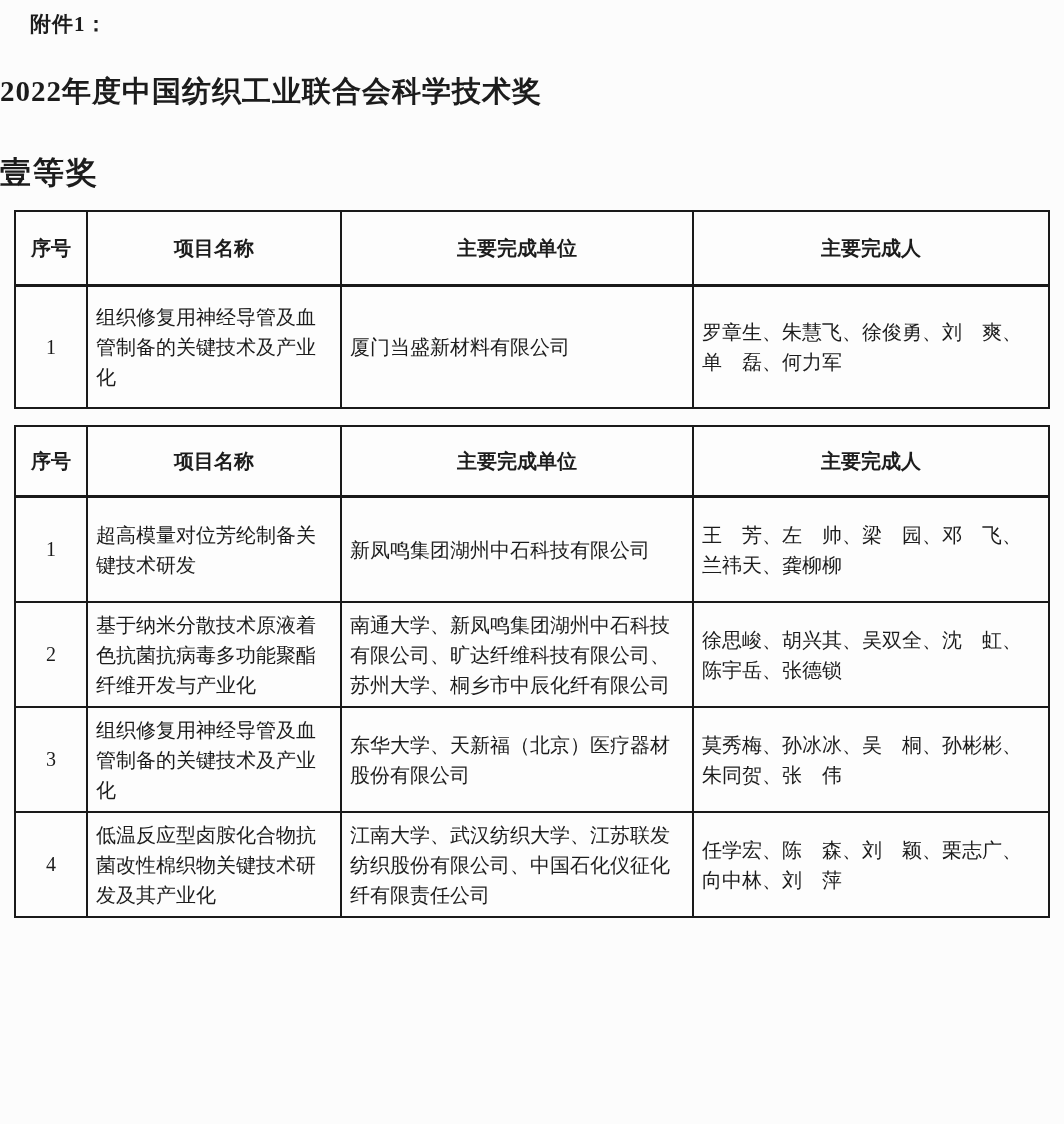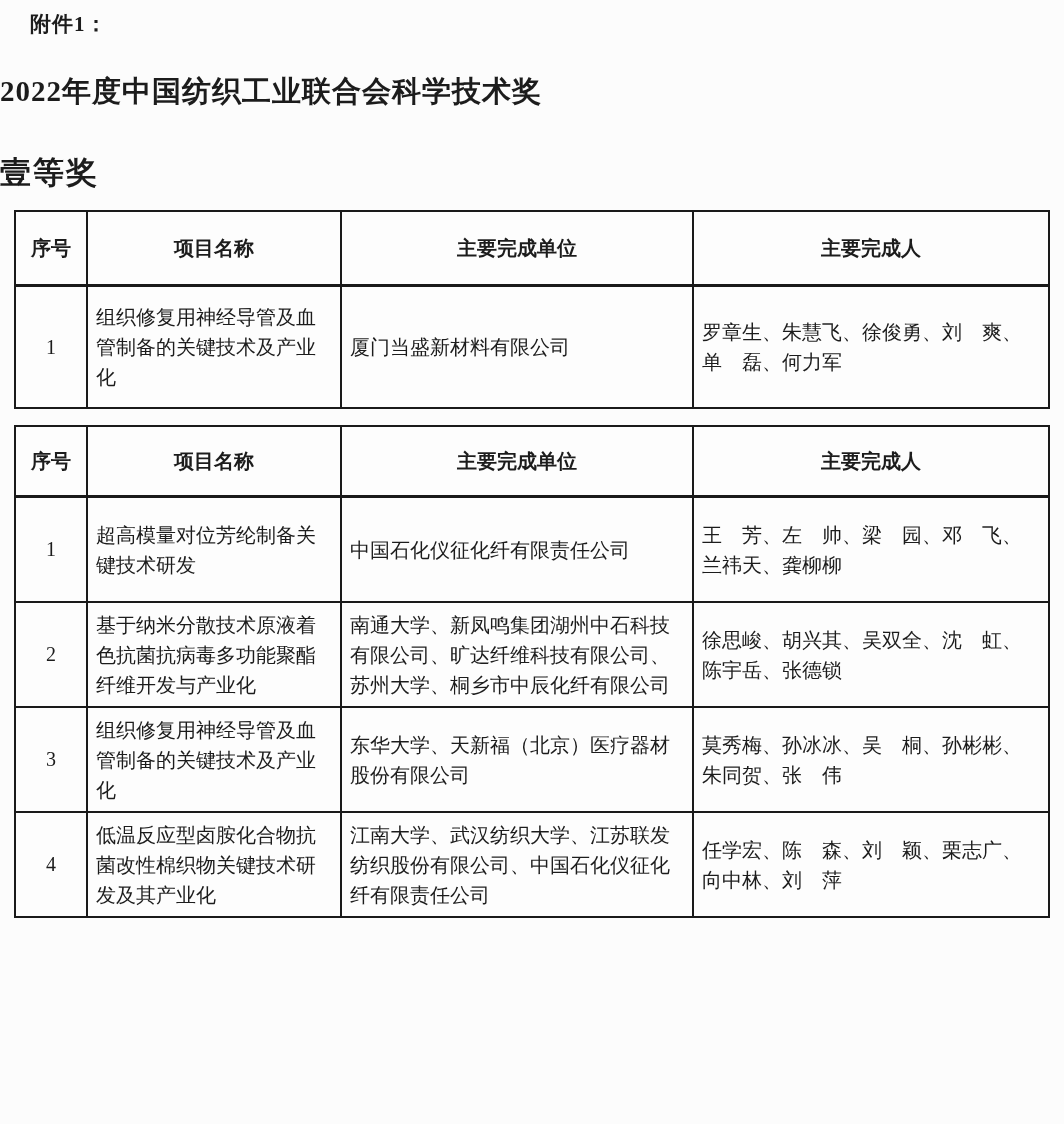--- a/index.html
+++ b/index.html
@@ -116,21 +116,21 @@
         <th class="c-no">序号</th>
         <th class="c-project">项目名称</th>
         <th class="c-units">主要完成单位</th>
         <th class="c-people">主要完成人</th>
       </tr>
     </thead>
     <tbody>
       <tr>
         <td class="c-no">1</td>
         <td class="c-project">超高模量对位芳纶制备关键技术研发</td>
-        <td class="c-units">中国石化仪征化纤有限责任公司</td>
+        <td class="c-units">新凤鸣集团湖州中石科技有限公司</td>
         <td class="c-people">王　芳、左　帅、梁　园、邓　飞、兰祎天、龚柳柳</td>
       </tr>
       <tr>
         <td class="c-no">2</td>
         <td class="c-project">基于纳米分散技术原液着色抗菌抗病毒多功能聚酯纤维开发与产业化</td>
         <td class="c-units">南通大学、新凤鸣集团湖州中石科技有限公司、旷达纤维科技有限公司、苏州大学、桐乡市中辰化纤有限公司</td>
         <td class="c-people">徐思峻、胡兴其、吴双全、沈　虹、陈宇岳、张德锁</td>
       </tr>
       <tr>
         <td class="c-no">3</td>

